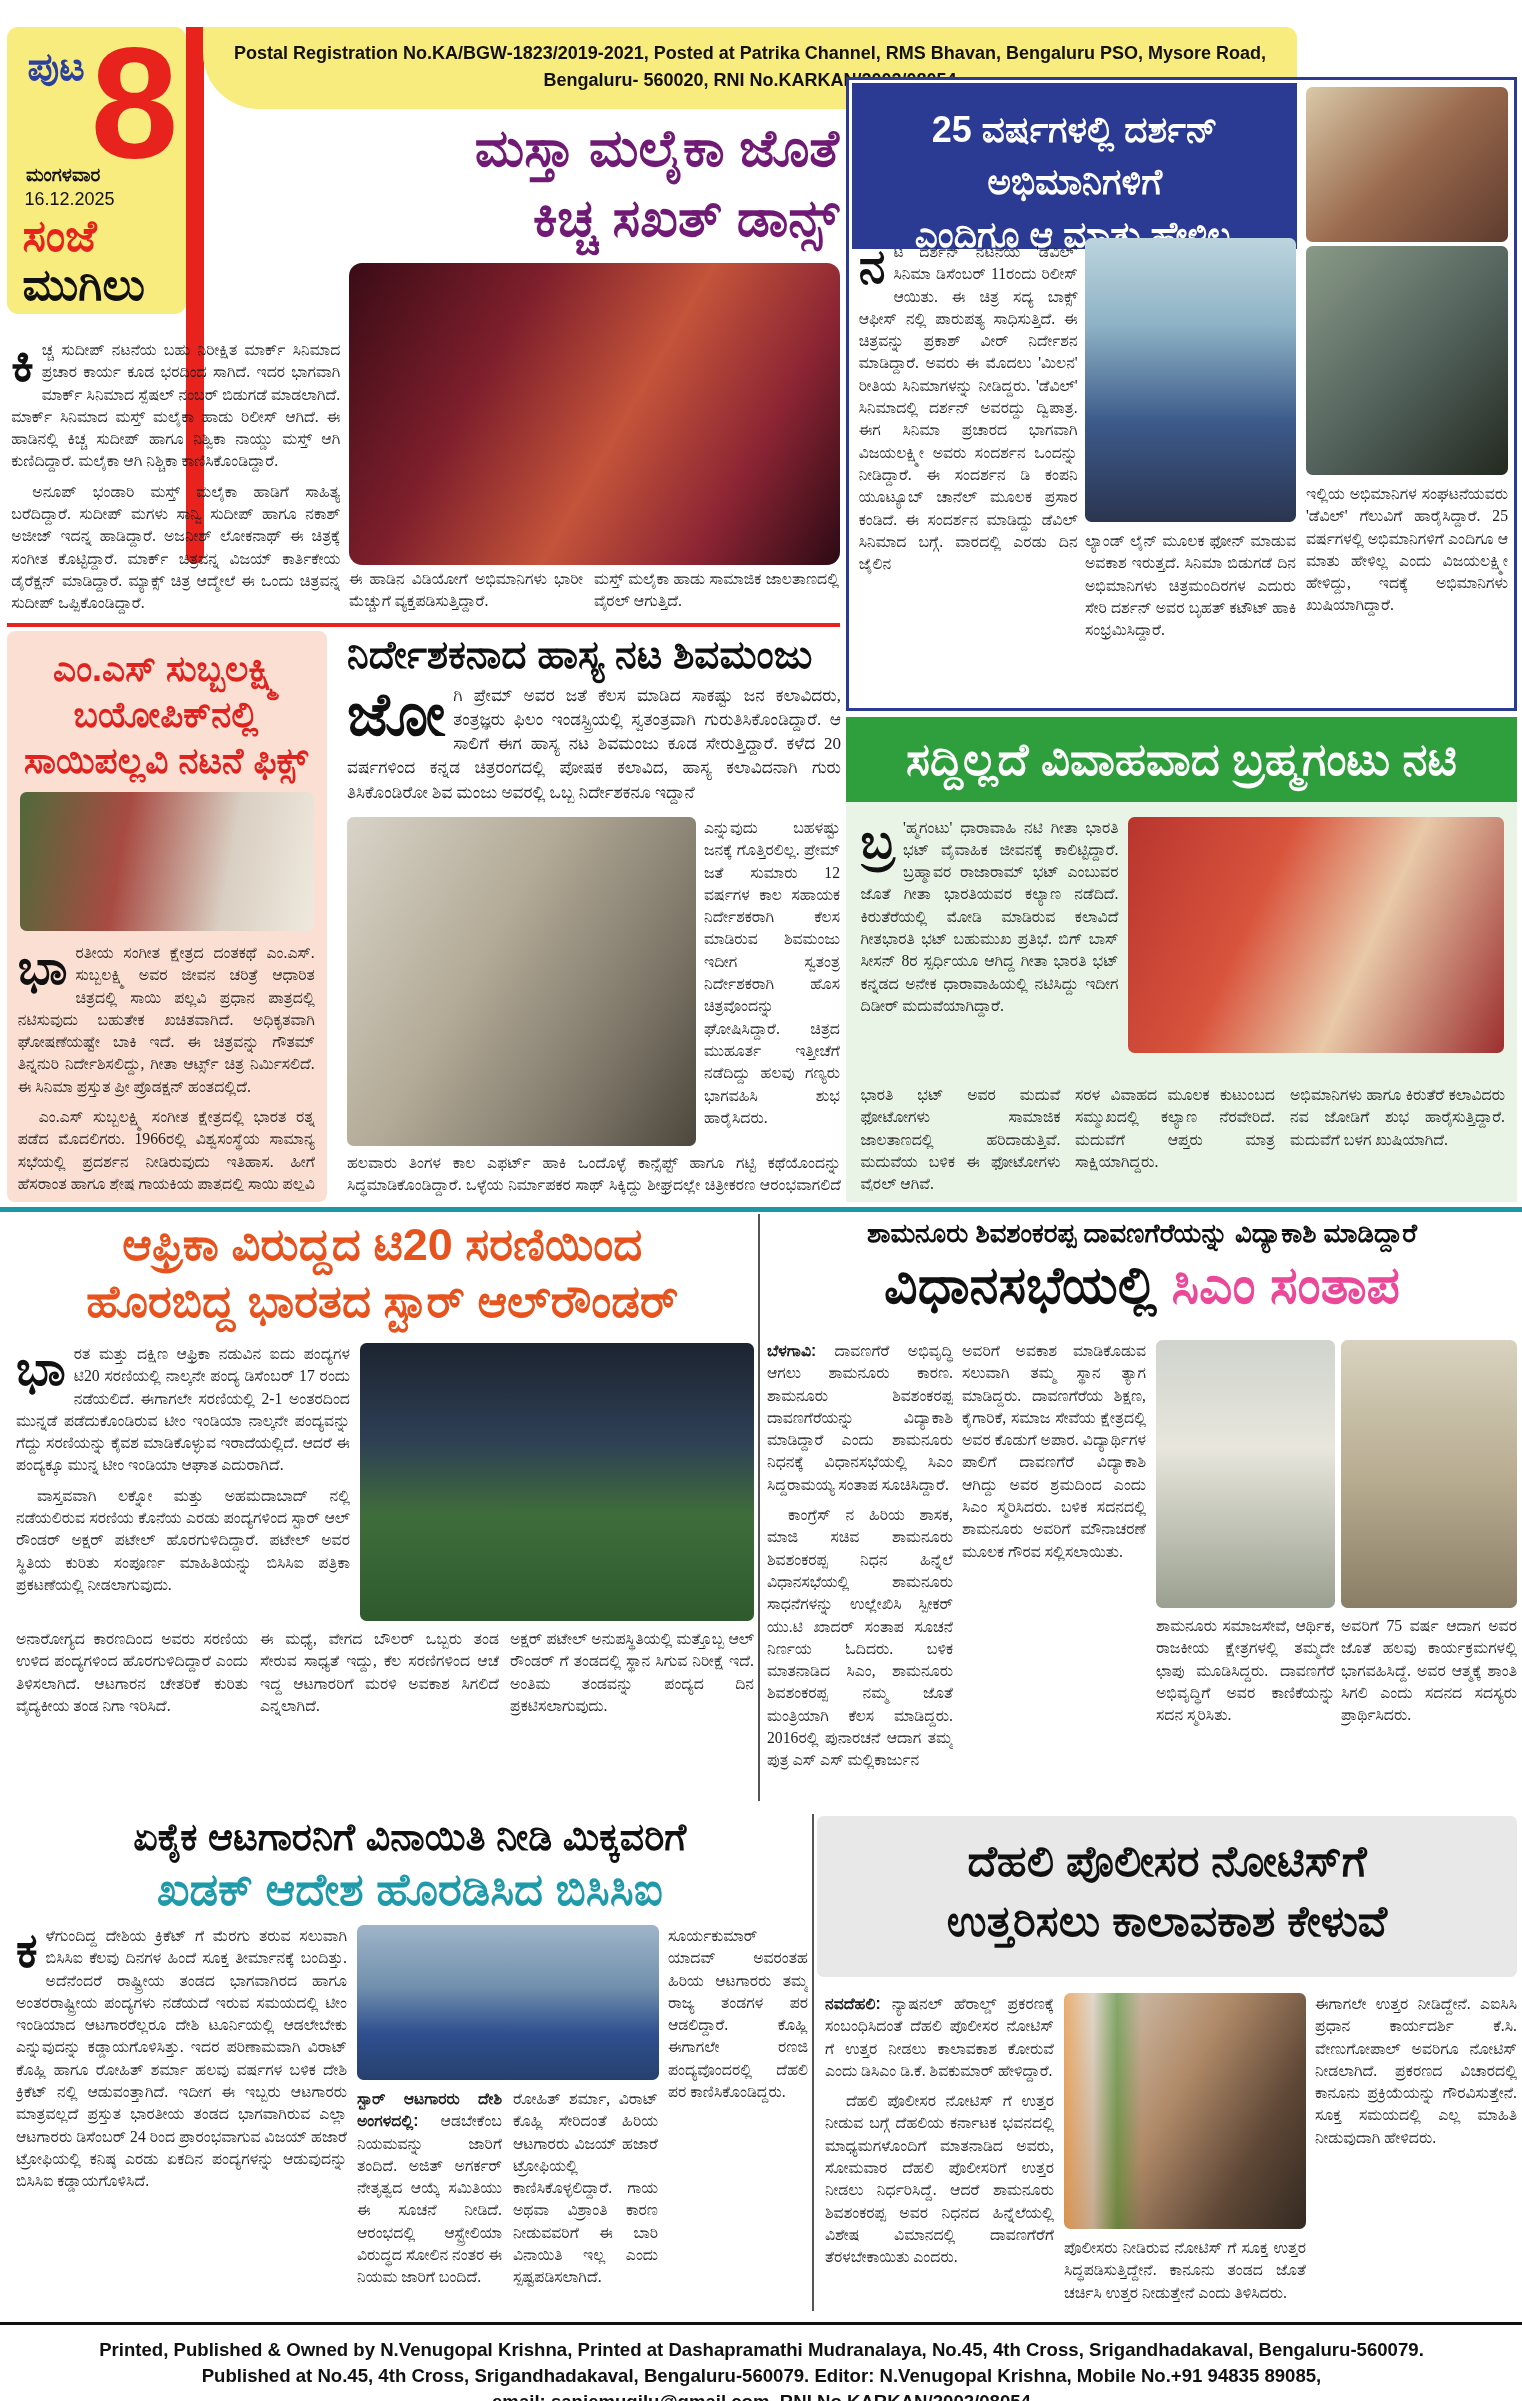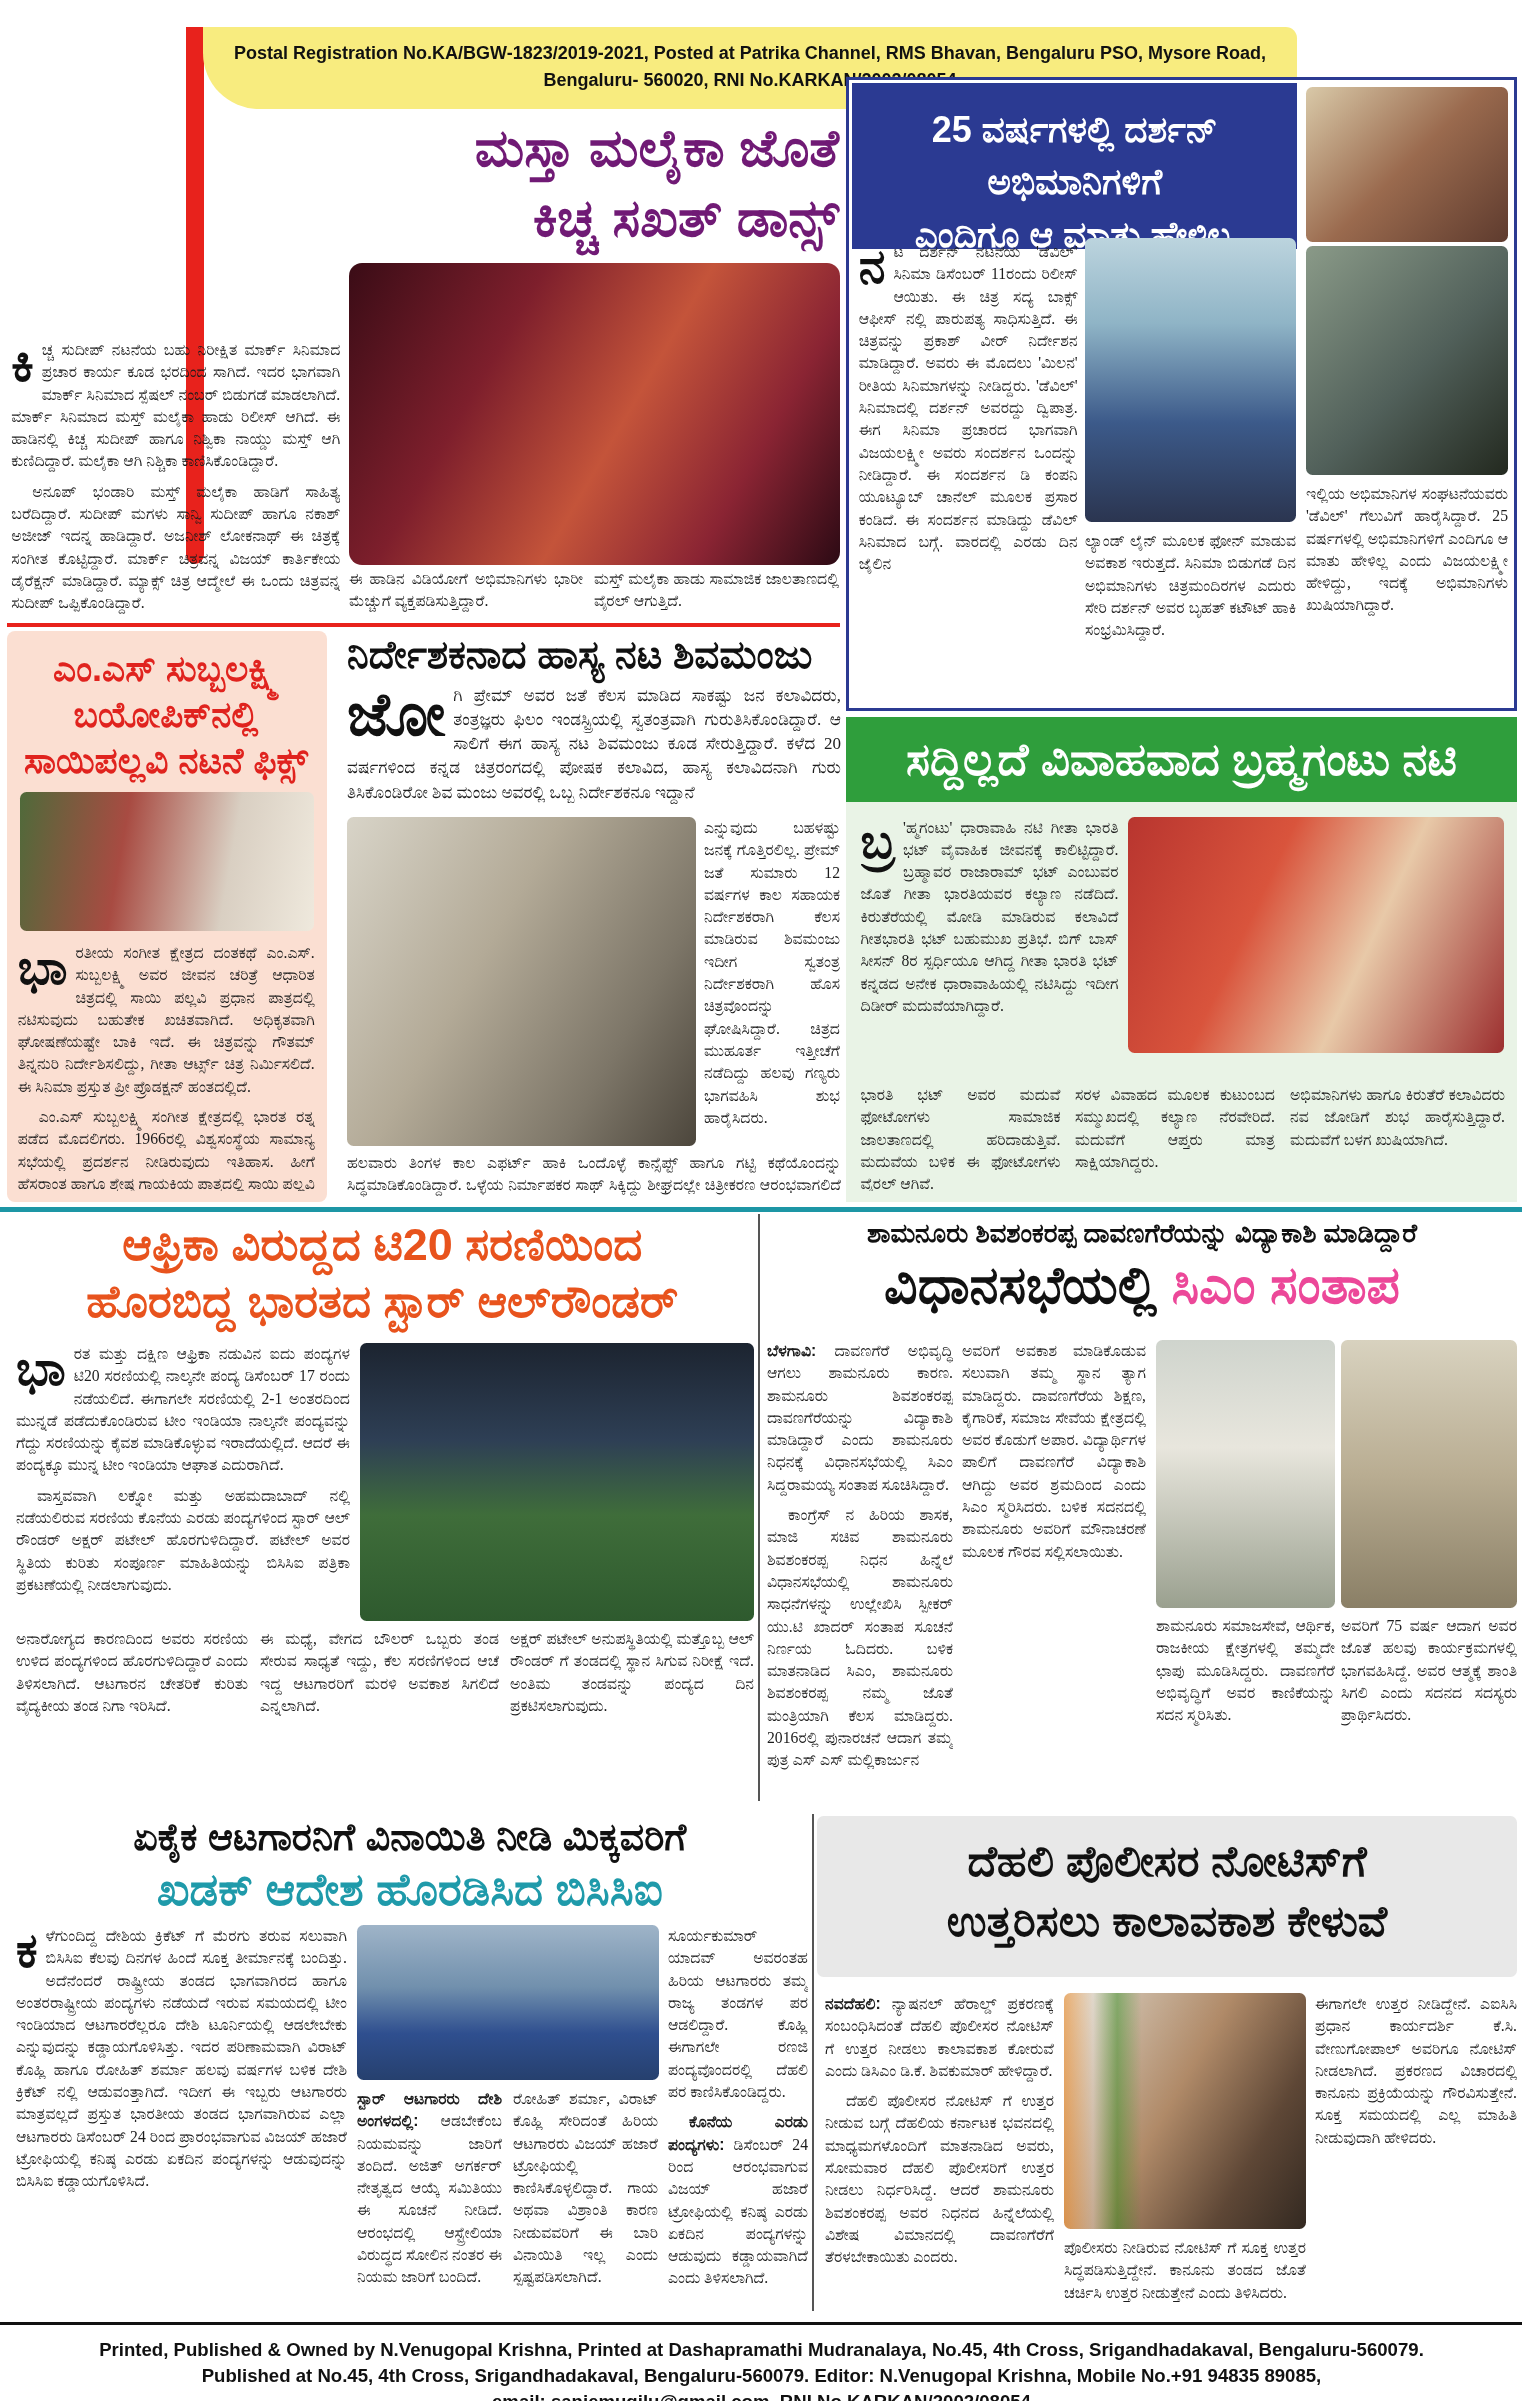--- a/index.html
+++ b/index.html
@@ -82,20 +82,28 @@
   #footer-rule{left:0;top:2322px;width:1523px;height:3.2px;background:#111;}
   #footer{left:0;top:2337px;width:1523px;text-align:center;
     font:700 18.6px/1.4 "Liberation Sans",sans-serif;color:#111;}
   #footer span{display:block;}
 </style>
 </head>
 <body>
 
 <div id="page">
 
+  <div id="masthead" class="abs">
+    <div id="m-puta" class="abs">ಪುಟ</div>
+    <div id="m-num" class="abs">8</div>
+    <div id="m-day" class="abs">ಮಂಗಳವಾರ</div>
+    <div id="m-date" class="abs">16.12.2025</div>
+    <div id="m-b1" class="abs">ಸಂಜೆ</div>
+    <div id="m-b2" class="abs">ಮುಗಿಲು</div>
+  </div>
   <div id="red-stripe" class="abs"></div>
   <div id="postal" class="abs">
     <div>
       <span>Postal Registration No.KA/BGW-1823/2019-2021, Posted at Patrika Channel, RMS Bhavan, Bengaluru PSO, Mysore Road,</span>
       <span>Bengaluru- 560020, RNI No.KARKAN/2002/08054</span>
     </div>
   </div>
 
   <div id="hl-malaika" class="abs">
     <span>ಮಸ್ತಾ ಮಲೈಕಾ ಜೊತೆ</span><br>
@@ -224,21 +232,20 @@
   </div>
   <div id="ph-bcci" class="ph"></div>
   <div class="body-col" style="left:513px;top:2088px;width:145px;height:221px;">
     <p class="first"><span>ರೋಹಿತ್ ಶರ್ಮಾ, ವಿರಾಟ್ ಕೊಹ್ಲಿ ಸೇರಿದಂತೆ ಹಿರಿಯ ಆಟಗಾರರು ವಿಜಯ್ ಹಜಾರೆ ಟ್ರೋಫಿಯಲ್ಲಿ ಕಾಣಿಸಿಕೊಳ್ಳಲಿದ್ದಾರೆ. ಗಾಯ ಅಥವಾ ವಿಶ್ರಾಂತಿ ಕಾರಣ ನೀಡುವವರಿಗೆ ಈ ಬಾರಿ ವಿನಾಯಿತಿ ಇಲ್ಲ ಎಂದು ಸ್ಪಷ್ಟಪಡಿಸಲಾಗಿದೆ.</span></p>
   </div>
   <div class="body-col" style="left:357px;top:2088px;width:145px;height:221px;">
     <p class="first"><span class="subhead">ಸ್ಟಾರ್ ಆಟಗಾರರು ದೇಶಿ ಅಂಗಳದಲ್ಲಿ:</span><span> ಆಡಬೇಕೆಂಬ ನಿಯಮವನ್ನು ಜಾರಿಗೆ ತಂದಿದೆ. ಅಜಿತ್ ಅಗರ್ಕರ್ ನೇತೃತ್ವದ ಆಯ್ಕೆ ಸಮಿತಿಯು ಈ ಸೂಚನೆ ನೀಡಿದೆ. ಆರಂಭದಲ್ಲಿ ಆಸ್ಟ್ರೇಲಿಯಾ ವಿರುದ್ಧದ ಸೋಲಿನ ನಂತರ ಈ ನಿಯಮ ಜಾರಿಗೆ ಬಂದಿದೆ.</span></p>
   </div>
   <div class="body-col" style="left:668px;top:1925px;width:140px;height:384px;">
     <p class="first"><span>ಸೂರ್ಯಕುಮಾರ್ ಯಾದವ್ ಅವರಂತಹ ಹಿರಿಯ ಆಟಗಾರರು ತಮ್ಮ ರಾಜ್ಯ ತಂಡಗಳ ಪರ ಆಡಲಿದ್ದಾರೆ. ಕೊಹ್ಲಿ ಈಗಾಗಲೇ ರಣಜಿ ಪಂದ್ಯವೊಂದರಲ್ಲಿ ದೆಹಲಿ ಪರ ಕಾಣಿಸಿಕೊಂಡಿದ್ದರು.</span></p>
-    <p><span class="subhead">ಕೊನೆಯ ಎರಡು ಪಂದ್ಯಗಳು:</span><span> ಡಿಸೆಂಬರ್ 24 ರಿಂದ ಆರಂಭವಾಗುವ ವಿಜಯ್ ಹಜಾರೆ ಟ್ರೋಫಿಯಲ್ಲಿ ಕನಿಷ್ಠ ಎರಡು ಏಕದಿನ ಪಂದ್ಯಗಳನ್ನು ಆಡುವುದು ಕಡ್ಡಾಯವಾಗಿದೆ ಎಂದು ತಿಳಿಸಲಾಗಿದೆ.</span></p>
   </div>
 
   <div id="vrule2" class="abs"></div>
 
   <div id="dk-panel" class="abs">
     <div id="hl-dk">
       <span>ದೆಹಲಿ ಪೊಲೀಸರ ನೋಟಿಸ್‌ಗೆ</span><br>
       <span>ಉತ್ತರಿಸಲು ಕಾಲಾವಕಾಶ ಕೇಳುವೆ</span>
     </div>
   </div>

